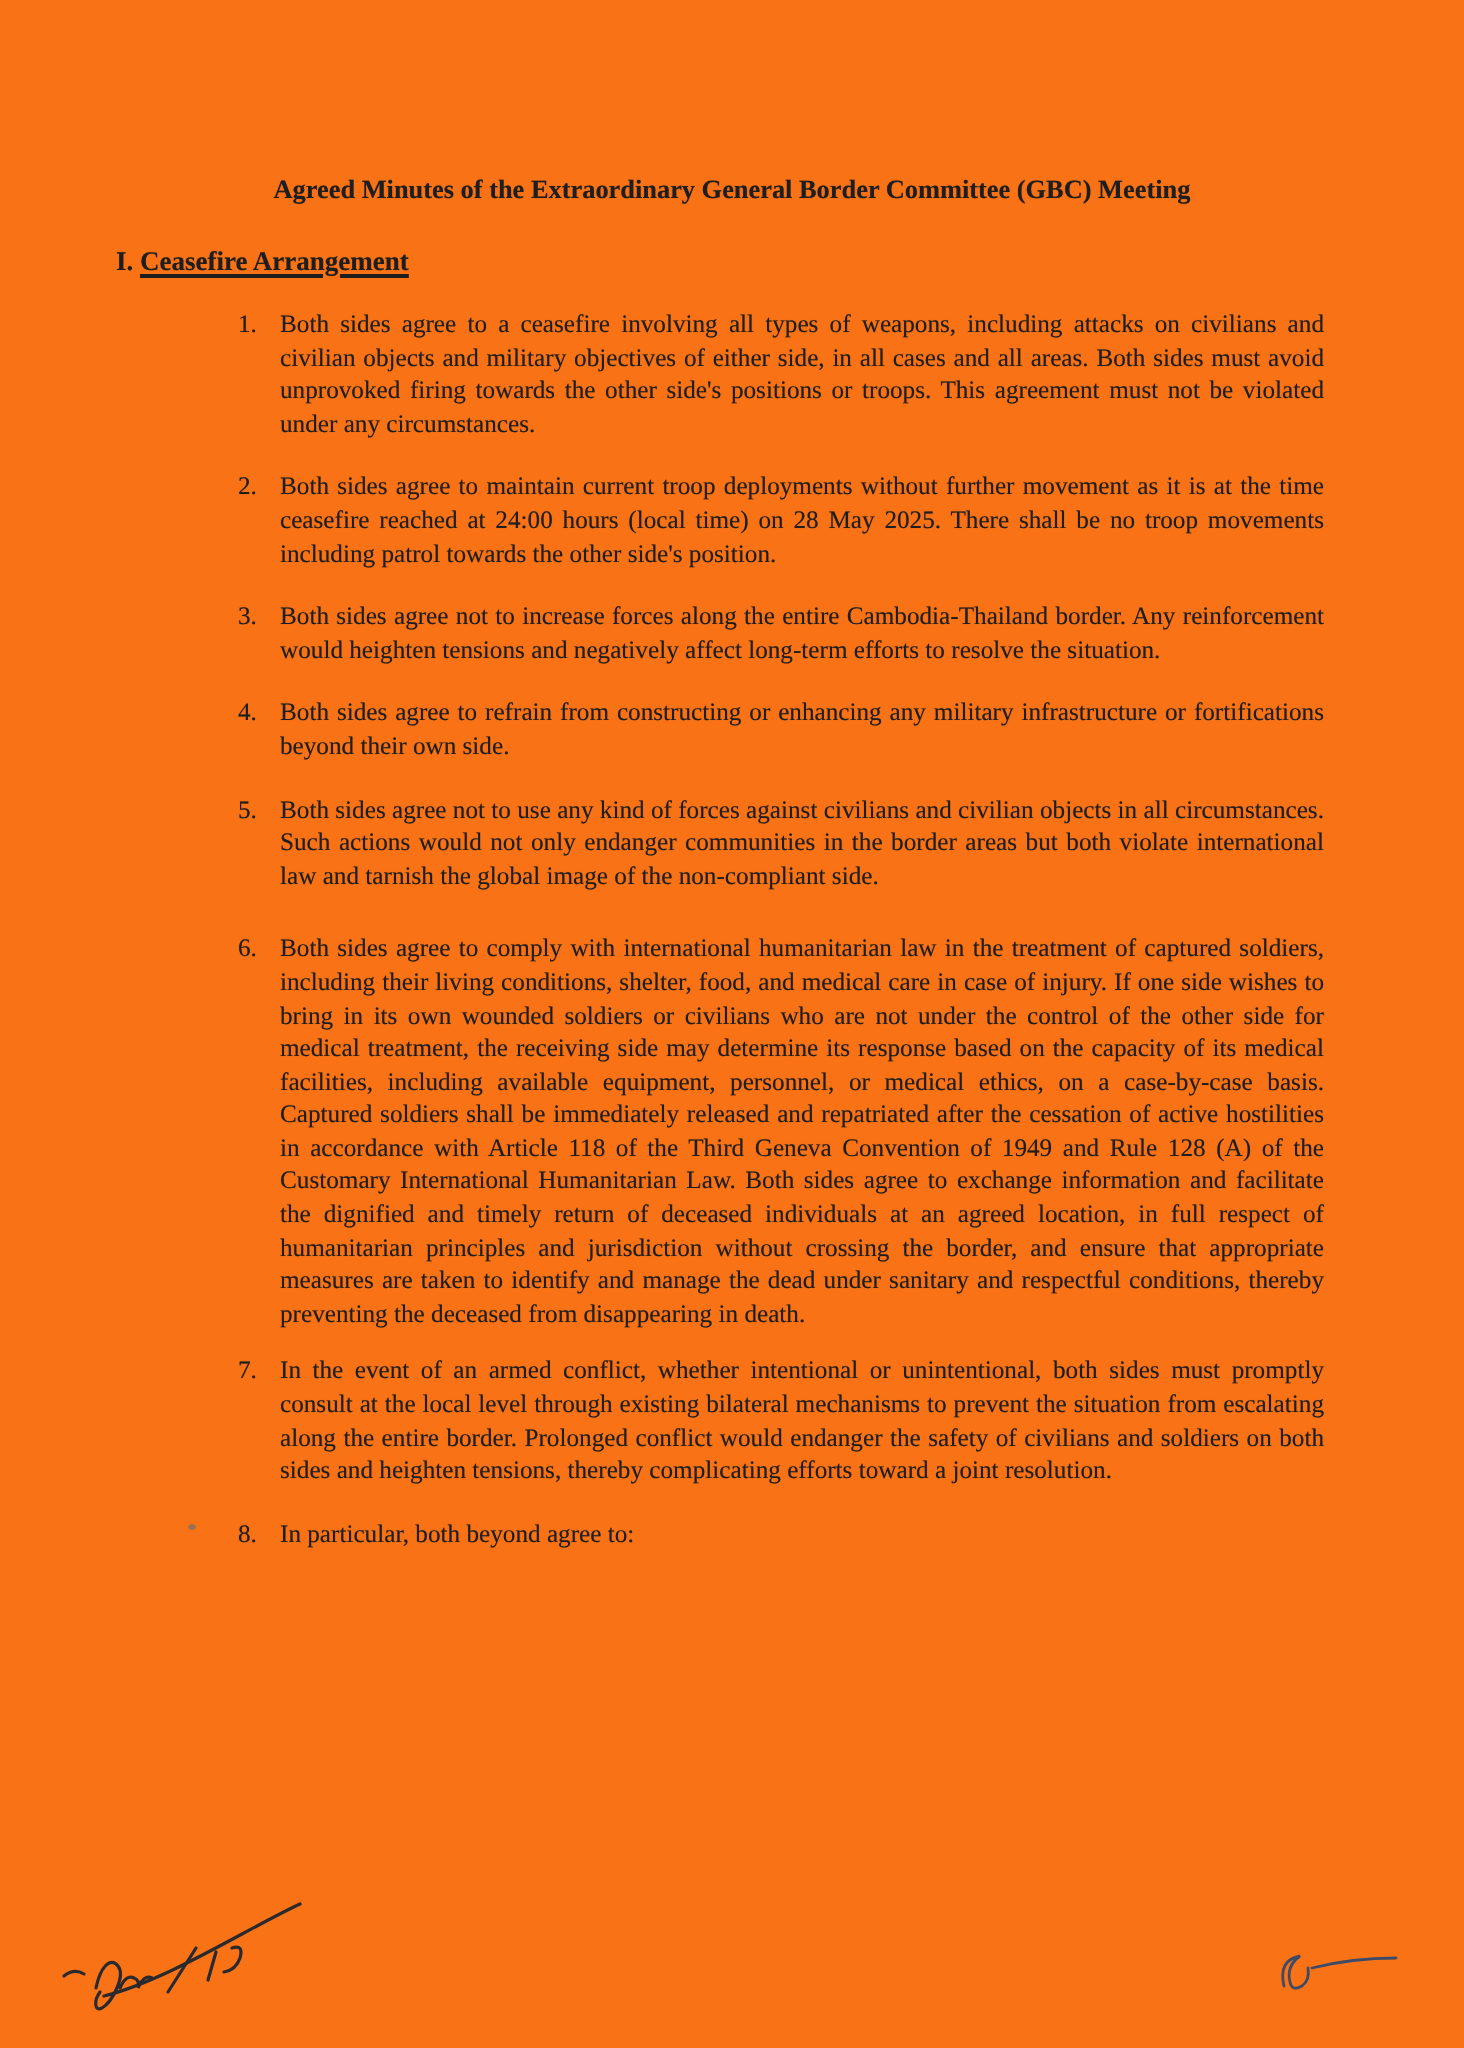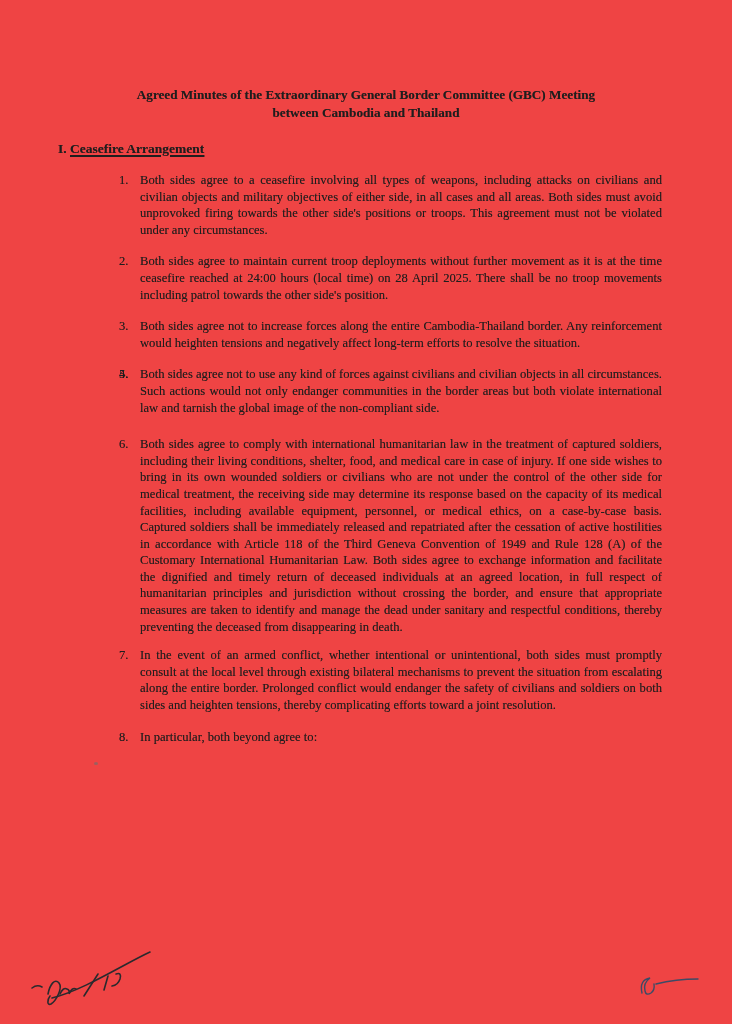--- a/index.html
+++ b/index.html
@@ -1,21 +1,21 @@
 <!DOCTYPE html>
 <html><head>
 <meta charset="utf-8">
 <style>
   html, body { margin: 0; padding: 0; background: #e8e8e8; }
   .page {
     position: relative;
     width: 732px;
     height: 1024px;
     margin: 0 auto;
-    background: #ef4444;
+    background: #f97316;
     overflow: hidden;
     font-family: "Liberation Serif", serif;
     color: #1e1e1e;
     text-shadow: 0 0 0.4px rgba(20,20,20,0.45);
   }
   .title-block {
     padding-top: 86px;
     text-align: center;
     font-weight: bold;
     font-size: 13.2px;
@@ -58,43 +58,43 @@
   .sig-right { left: 628px; top: 970px; }
   .sig svg { display: block; }
 </style>
 </head>
 <body>
 
 <div class="page">
 
   <header class="title-block">
     <div>Agreed Minutes of the Extraordinary General Border Committee (GBC) Meeting</div>
-    <div>between Cambodia and Thailand</div>
   </header>
 
   <div class="section-heading">
     <span class="sec-num">I.</span>
     <span class="sec-title">Ceasefire Arrangement</span>
   </div>
 
   <ol class="items">
     <li>
       <span class="num">1.</span>
       <p>Both sides agree to a ceasefire involving all types of weapons, including attacks on civilians and civilian objects and military objectives of either side, in all cases and all areas. Both sides must avoid unprovoked firing towards the other side's positions or troops. This agreement must not be violated under any circumstances.</p>
     </li>
     <li>
       <span class="num">2.</span>
-      <p>Both sides agree to maintain current troop deployments without further movement as it is at the time ceasefire reached at 24:00 hours (local time) on 28 April 2025. There shall be no troop movements including patrol towards the other side's position.</p>
+      <p>Both sides agree to maintain current troop deployments without further movement as it is at the time ceasefire reached at 24:00 hours (local time) on 28 May 2025. There shall be no troop movements including patrol towards the other side's position.</p>
     </li>
     <li>
       <span class="num">3.</span>
       <p>Both sides agree not to increase forces along the entire Cambodia-Thailand border. Any reinforcement would heighten tensions and negatively affect long-term efforts to resolve the situation.</p>
     </li>
     <li>
       <span class="num">4.</span>
+      <p>Both sides agree to refrain from constructing or enhancing any military infrastructure or fortifications beyond their own side.</p>
     </li>
     <li>
       <span class="num">5.</span>
       <p>Both sides agree not to use any kind of forces against civilians and civilian objects in all circumstances. Such actions would not only endanger communities in the border areas but both violate international law and tarnish the global image of the non-compliant side.</p>
     </li>
     <li>
       <span class="num">6.</span>
       <p>Both sides agree to comply with international humanitarian law in the treatment of captured soldiers, including their living conditions, shelter, food, and medical care in case of injury. If one side wishes to bring in its own wounded soldiers or civilians who are not under the control of the other side for medical treatment, the receiving side may determine its response based on the capacity of its medical facilities, including available equipment, personnel, or medical ethics, on a case-by-case basis. Captured soldiers shall be immediately released and repatriated after the cessation of active hostilities in accordance with Article 118 of the Third Geneva Convention of 1949 and Rule 128 (A) of the Customary International Humanitarian Law. Both sides agree to exchange information and facilitate the dignified and timely return of deceased individuals at an agreed location, in full respect of humanitarian principles and jurisdiction without crossing the border, and ensure that appropriate measures are taken to identify and manage the dead under sanitary and respectful conditions, thereby preventing the deceased from disappearing in death.</p>
     </li>
     <li>

